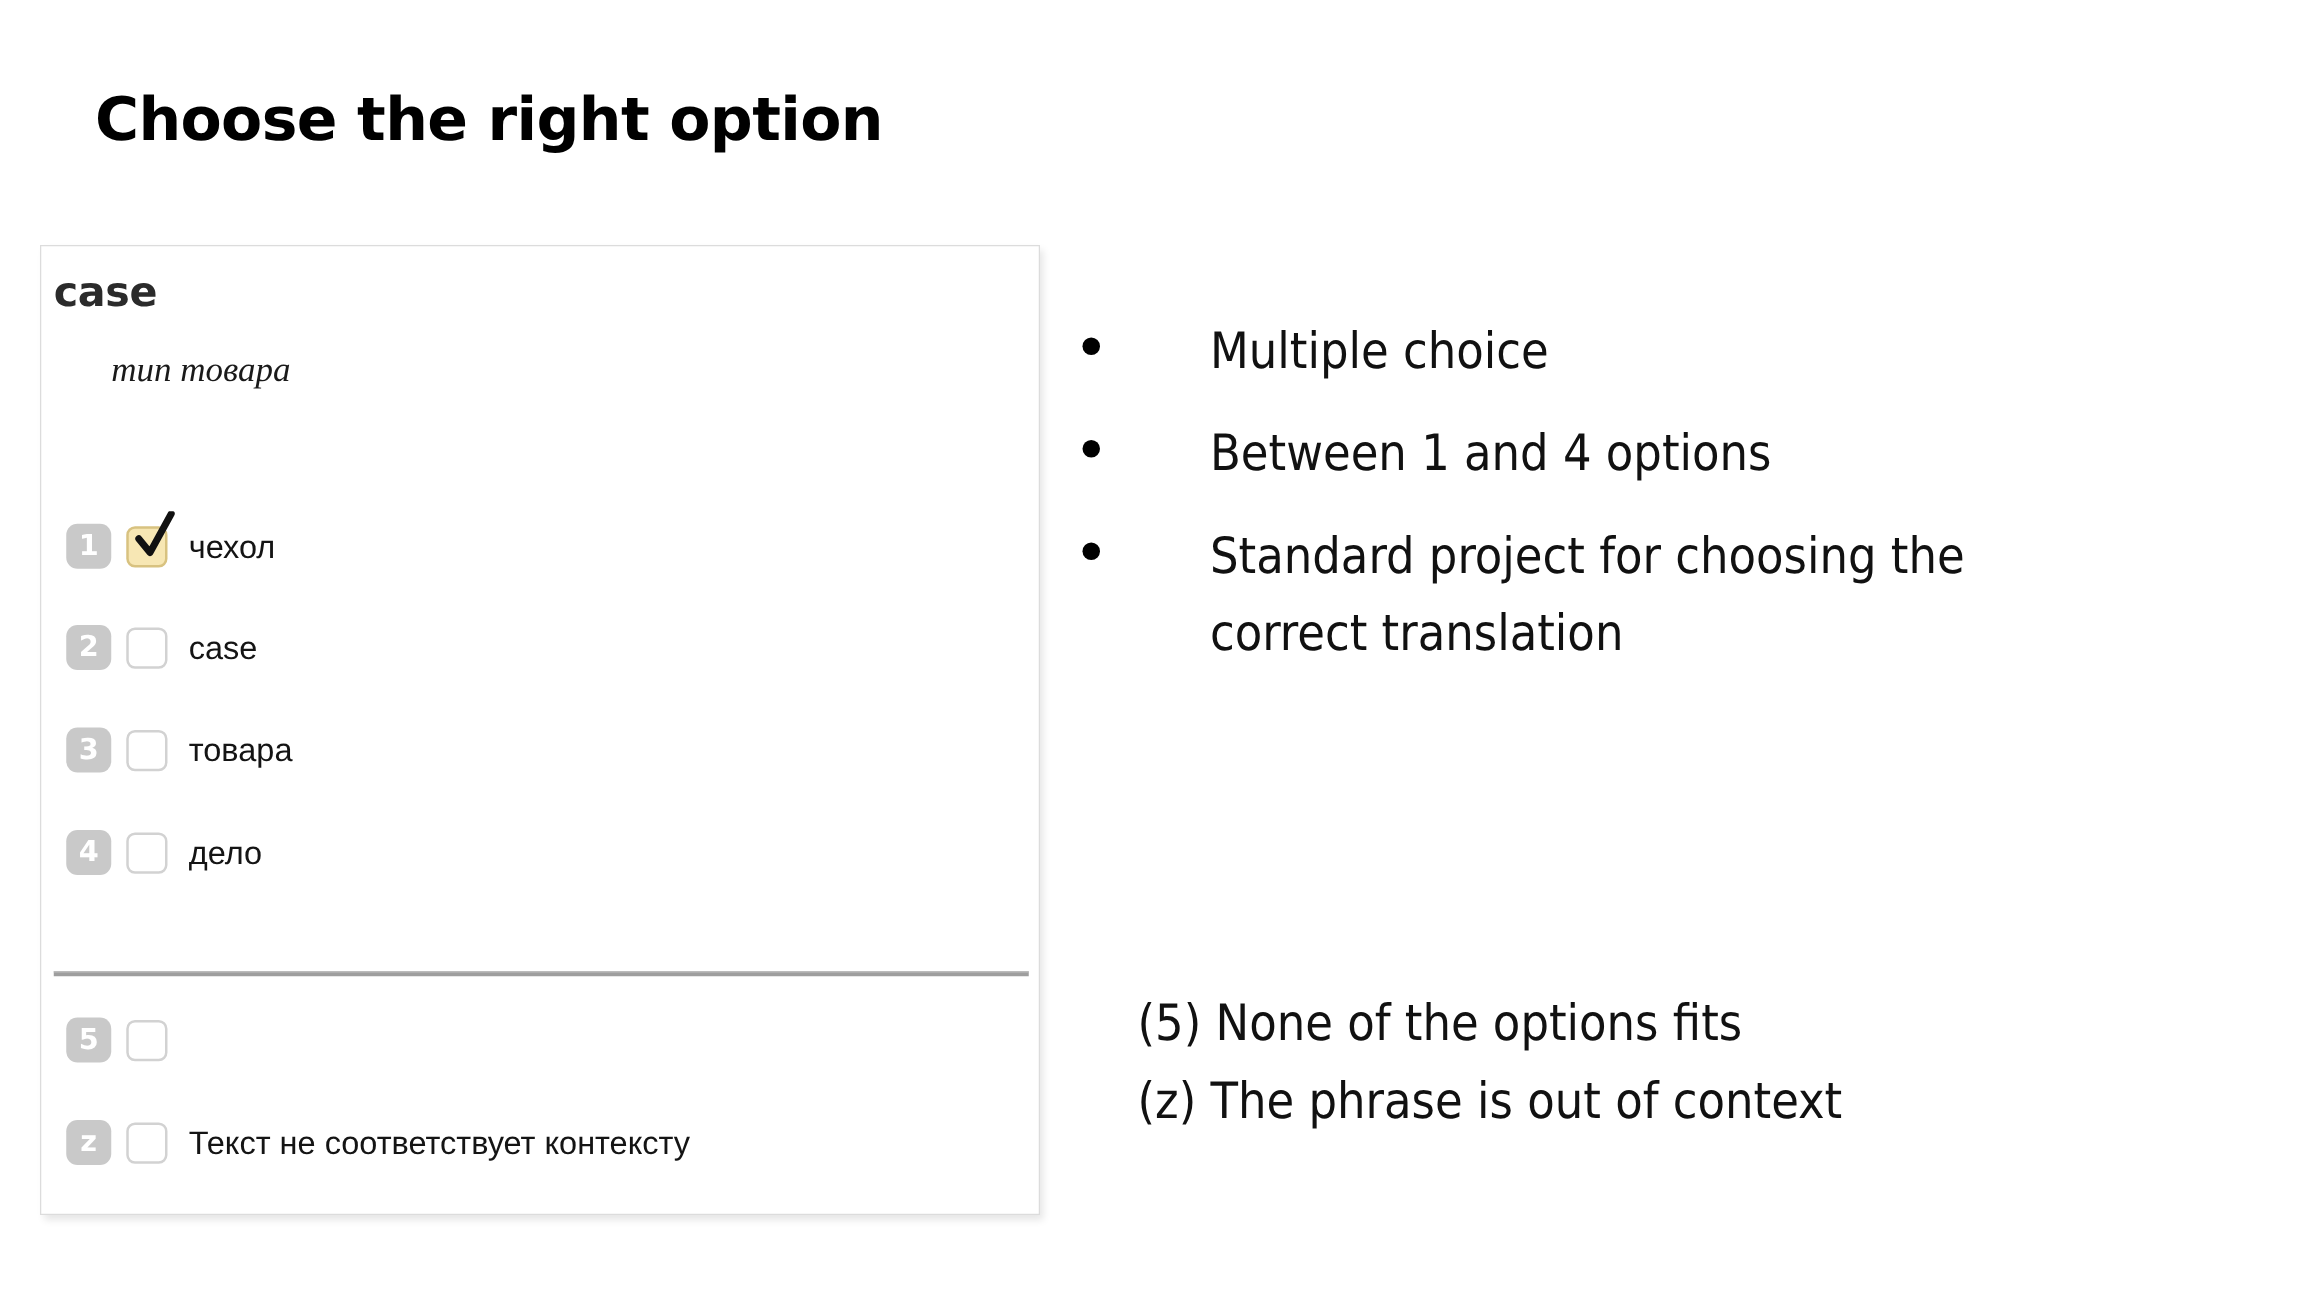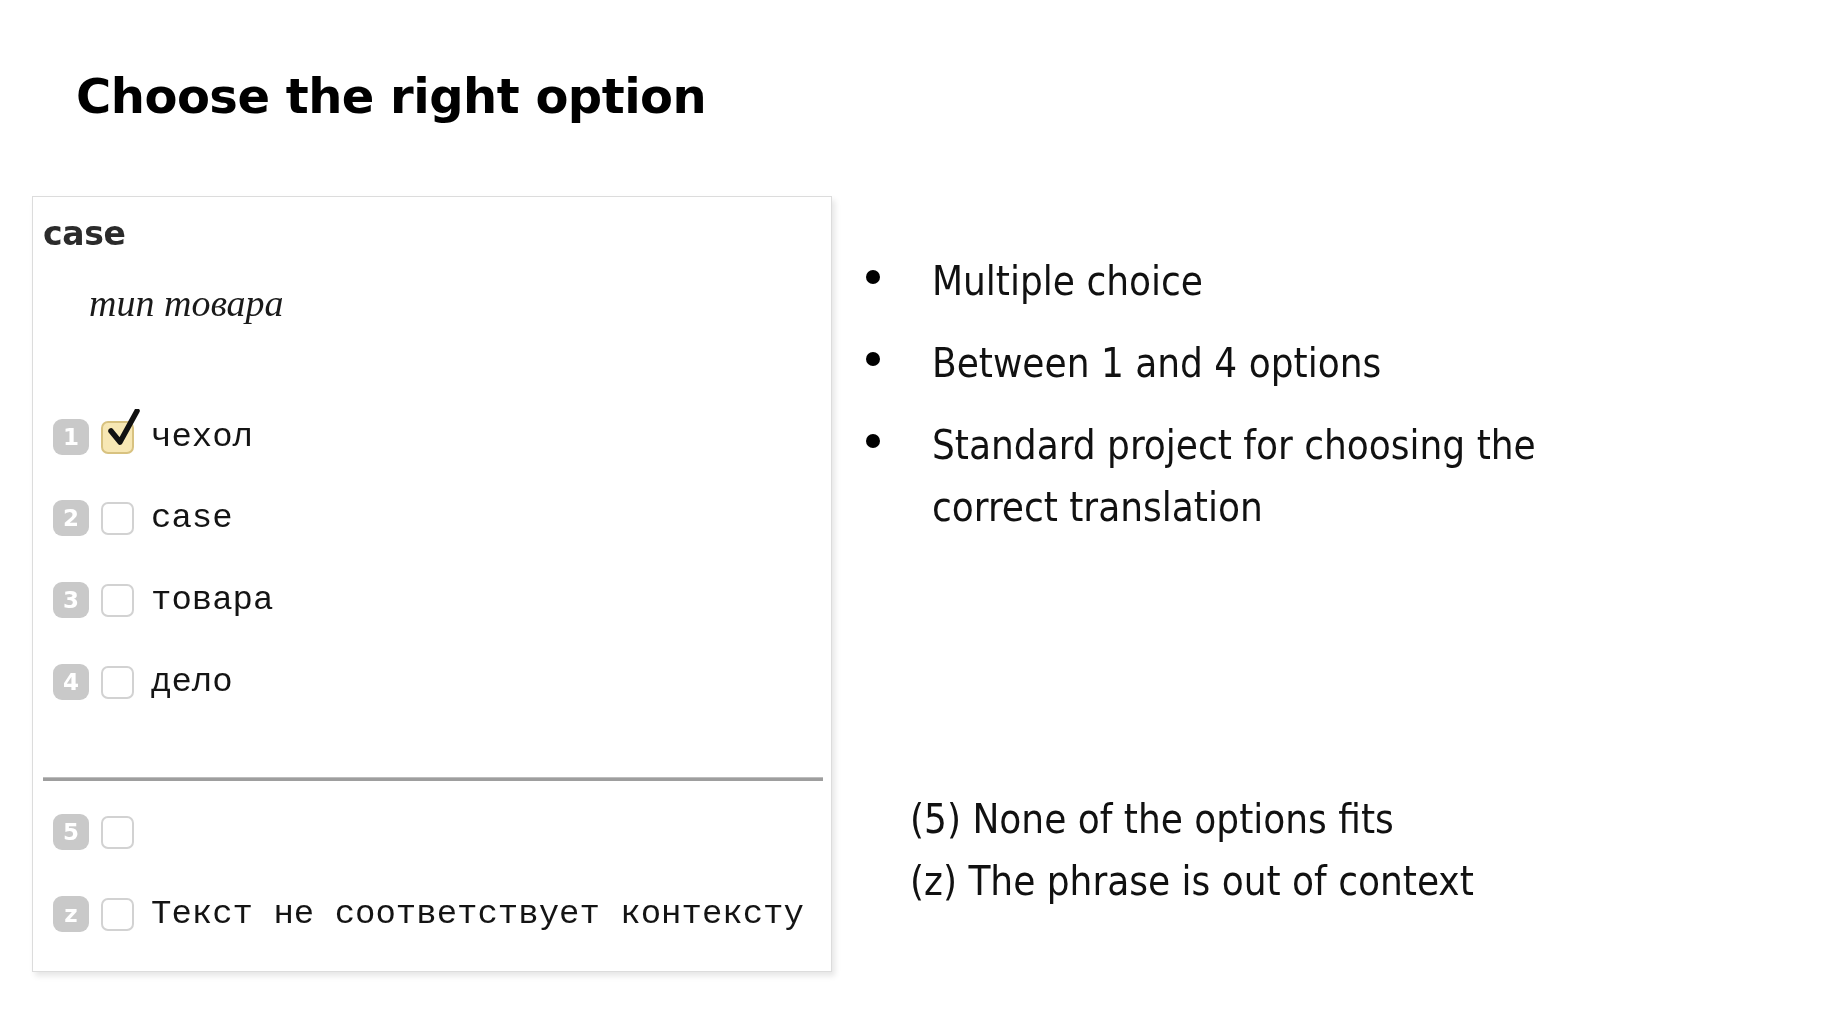--- a/index.html
+++ b/index.html
@@ -54,21 +54,21 @@
     color: #2b2b2b;
     letter-spacing: -0.3px;
   }
 
   #panel-gloss {
     position: absolute;
     left: 56px;
     top: 84px;
     font-family: "Liberation Serif", serif;
     font-style: italic;
-    font-size: 38px;
+    font-size: 28px;
     color: #1a1a1a;
   }
 
   .option-row {
     position: absolute;
     left: 20px;
     display: flex;
     align-items: center;
     height: 44px;
   }
@@ -109,22 +109,22 @@
   .opt-check.checked .tick {
     position: absolute;
     left: 3px;
     top: -14px;
     width: 34px;
     height: 40px;
   }
 
   .opt-label {
     margin-left: 17px;
-    font-family: Liberation Mono, monospace;
-    font-size: 34px;
+    font-family: Liberation Sans, sans-serif;
+    font-size: 26px;
     color: #141414;
     white-space: nowrap;
     line-height: 1;
   }
 
   #panel-divider {
     position: absolute;
     left: 10px;
     top: 580px;
     width: 780px;
@@ -156,20 +156,21 @@
     margin-top: 20px;
     margin-right: 52px;
   }
 
   .bullet-text {
     font-family: "DejaVu Sans Condensed", "Liberation Sans Narrow", "Liberation Sans", sans-serif;
     font-size: 40px;
     line-height: 1.55;
     color: #111111;
     font-stretch: condensed;
+    margin-left: 36px;
   }
 
   #note-list {
     position: absolute;
     left: 882px;
     top: 788px;
     width: 760px;
     margin-left: 28px;
   }
 

